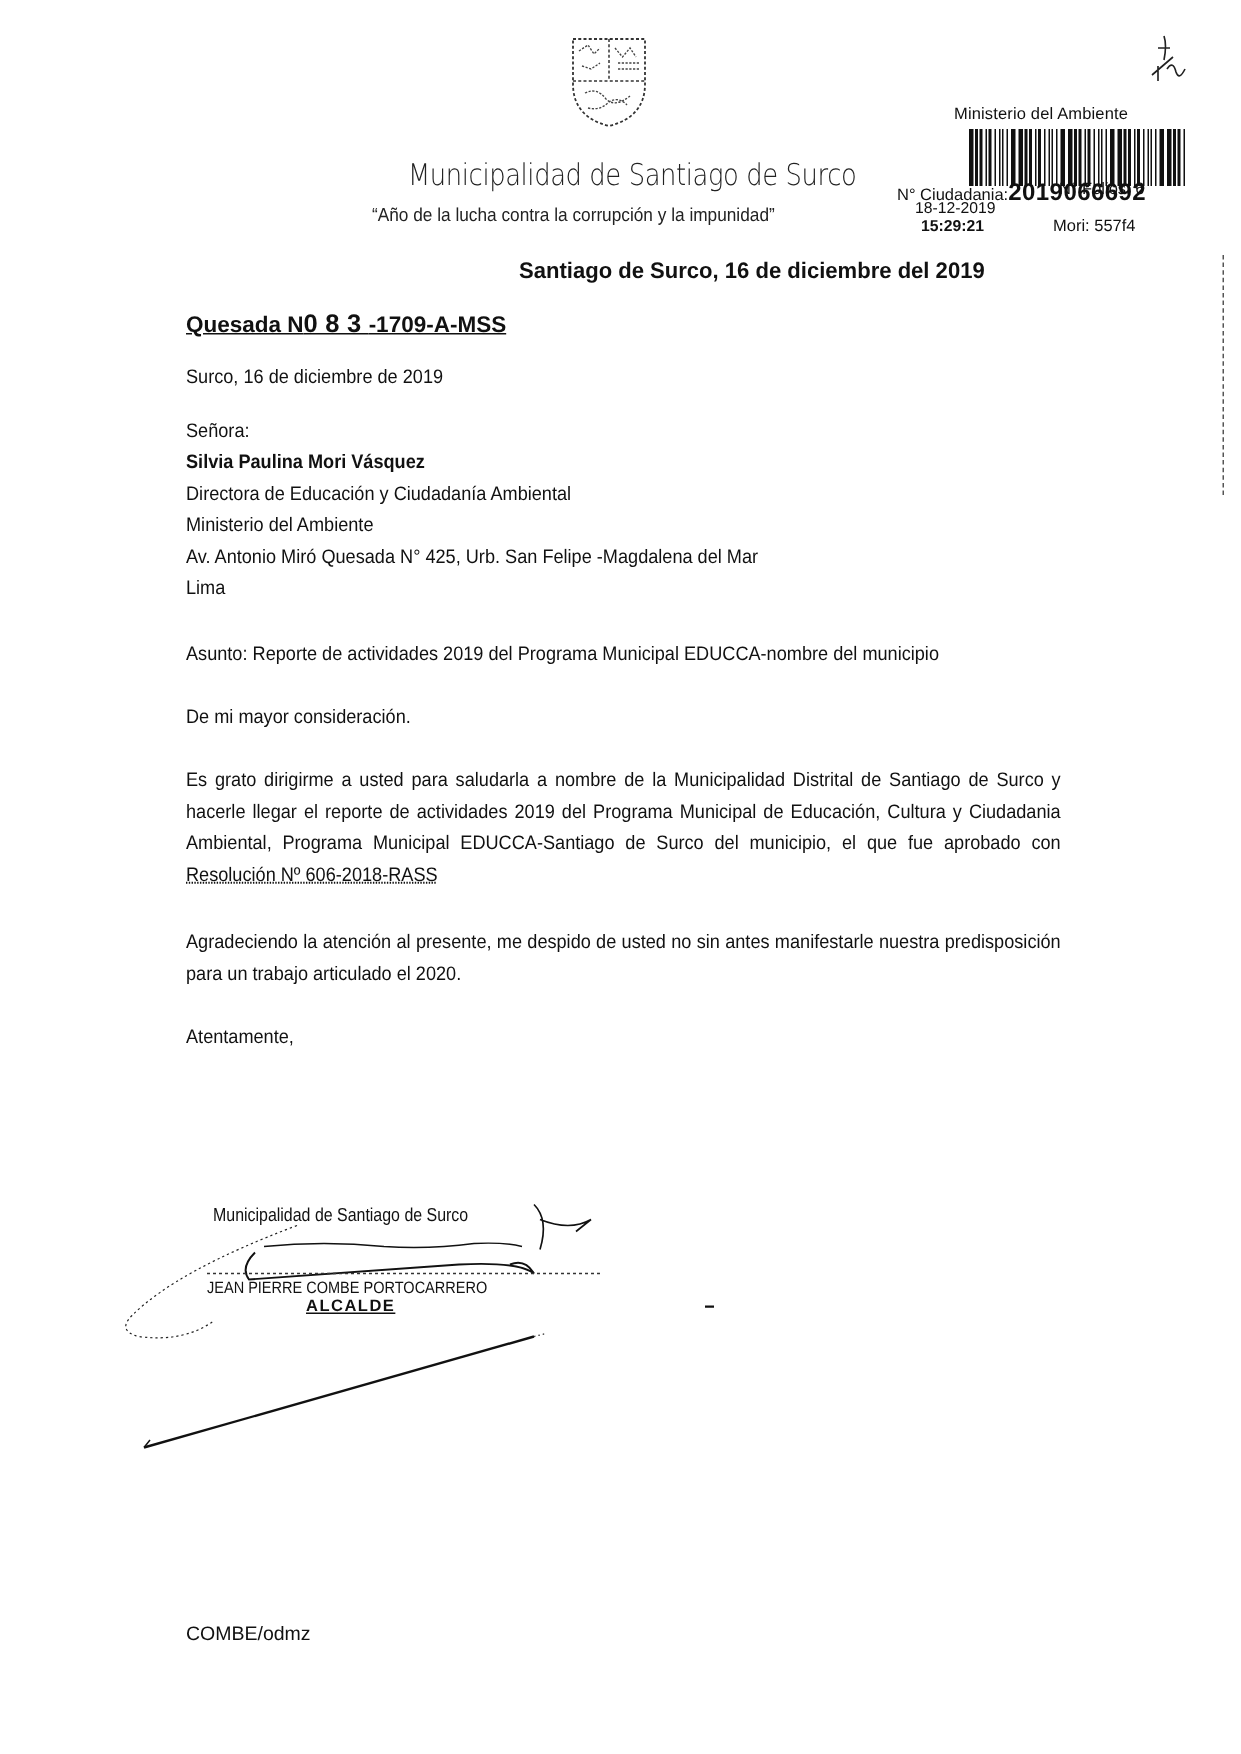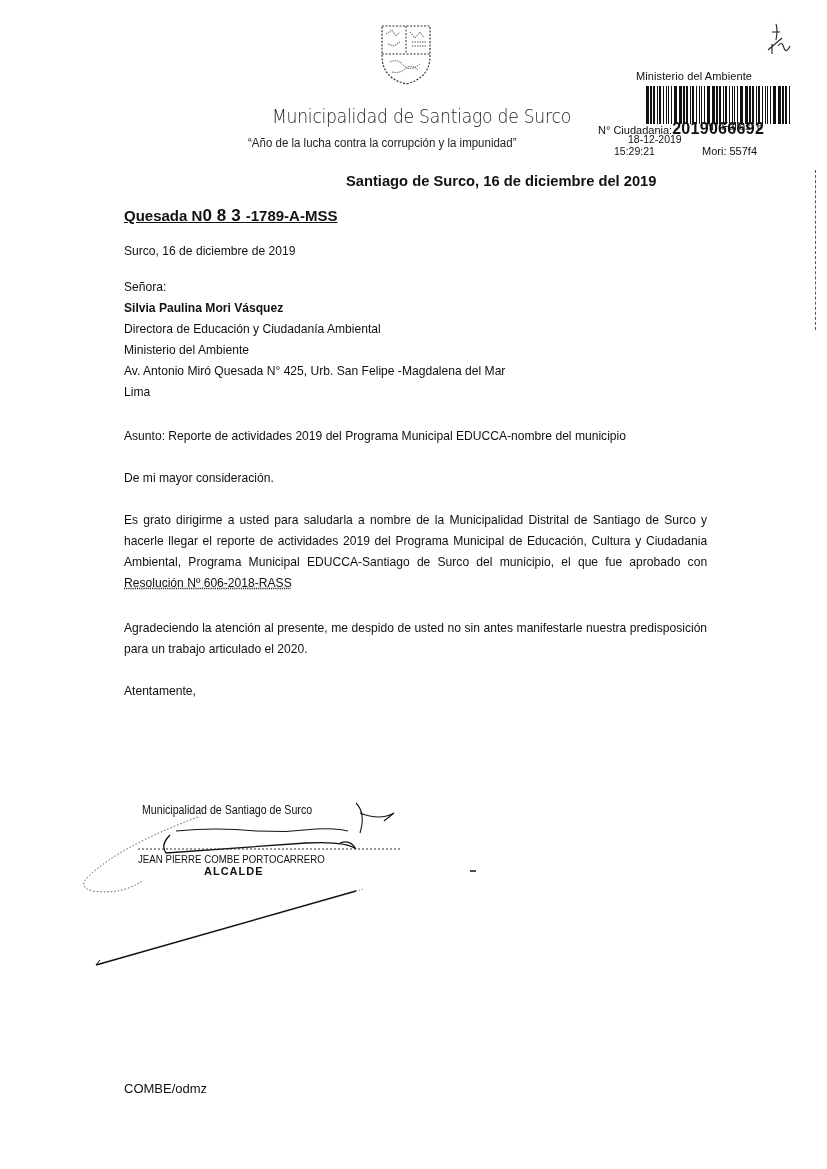--- a/index.html
+++ b/index.html
@@ -5,22 +5,22 @@
     html, body { margin: 0; padding: 0; background: #ffffff; }
     body { width: 827px; height: 1169px; position: relative; overflow: hidden; font-family: "Liberation Sans", "DejaVu Sans", sans-serif; color: #111; }
     .abs { position: absolute; }
     .crest { left: 378px; top: 22px; width: 56px; height: 64px; }
     .page-mark { left: 758px; top: 18px; width: 40px; height: 40px; }
     .stamp { left: 596px; top: 68px; width: 200px; height: 92px; font-family: "Liberation Sans", sans-serif; }
     .stamp-ministry { position: absolute; left: 40px; top: 2px; font-size: 11px; letter-spacing: 0.1px; }
     .barcode { position: absolute; left: 50px; top: 18px; width: 144px; height: 38px; }
     .stamp-exp { position: absolute; left: 2px; top: 52px; font-size: 11px; }
     .stamp-exp b { font-size: 16px; letter-spacing: 0.3px; }
-    .stamp-date { position: absolute; left: 32px; top: 65px; font-size: 10.5px; }
-    .stamp-time { position: absolute; left: 18px; top: 77px; font-size: 10.5px; }
+    .stamp-date { position: absolute; left: 14px; top: 65px; font-size: 10.5px; }
+    .stamp-time { position: absolute; left: 18px; top: 77px; font-size: 10.5px; font-weight: bold; }
     .stamp-folios { position: absolute; left: 110px; top: 52px; font-size: 11px; }
     .stamp-clave { position: absolute; left: 106px; top: 77px; font-size: 11px; }
     .muni-title { left: 272px; top: 104px; font-size: 20px; font-family: "DejaVu Sans", sans-serif; font-weight: 300; letter-spacing: -0.3px; color: #222; transform: scaleX(0.86); transform-origin: left top; }
     .motto { left: 248px; top: 136px; font-size: 12.5px; color: #222; transform: scaleX(0.92); transform-origin: left top; }
     .place-date { left: 346px; top: 172px; font-size: 15px; font-weight: bold; transform: scaleX(0.98); transform-origin: left top; }
     .oficio { left: 124px; top: 206px; font-size: 15px; font-weight: bold; text-decoration: underline; }
     .oficio .num { font-size: 17px; letter-spacing: 5px; margin-top: 24px; }
     .body-text { font-family: "Liberation Sans", sans-serif; font-size: 13px; line-height: 21px; transform: scaleX(0.93); transform-origin: left top; }
     .dateline { left: 124px; top: 240px; }
     .addressee { left: 124px; top: 276px; width: 520px; }
@@ -28,21 +28,21 @@
     .addressee .name { font-weight: bold; }
     .subject { left: 124px; top: 425px; white-space: nowrap; }
     .greeting { left: 124px; top: 467px; }
     .para1 { left: 124px; top: 509px; width: 627px; text-align: justify; text-align-last: left; }
     .para1 .ref { text-decoration: underline; text-decoration-style: dotted; }
     .para2 { left: 124px; top: 617px; width: 627px; text-align: justify; text-align-last: left; }
     .closing { left: 124px; top: 680px; }
     .sig-block { left: 80px; top: 795px; width: 400px; height: 180px; }
     .sig-muni { position: absolute; left: 62px; top: 8px; font-size: 12.5px; transform: scaleX(0.85); transform-origin: left top; }
     .sig-name { position: absolute; left: 58px; top: 58px; font-size: 11px; transform: scaleX(0.88); transform-origin: left top; }
-    .sig-title { position: absolute; left: 124px; top: 70px; font-size: 11px; font-weight: bold; letter-spacing: 1px; }
+    .sig-title { position: absolute; left: 124px; top: 70px; font-size: 11px; font-weight: bold; letter-spacing: 1px; text-decoration: underline; }
     .initials { left: 124px; top: 1081px; font-size: 13px; }
     .edge-line { left: 815px; top: 170px; width: 1px; height: 160px; border-left: 1px dashed #555; }
   </style>
 </head>
 <body>
 
 <div class="abs edge-line"></div>
 
 <svg class="abs crest" viewBox="0 0 56 64">
   <path d="M4 4 H52 V34 Q52 56 28 62 Q4 56 4 34 Z" fill="none" stroke="#333" stroke-width="1.2" stroke-dasharray="2 1.5"></path>
@@ -112,21 +112,21 @@
   <div class="stamp-folios">N° Folios: 6</div>
   <div class="stamp-clave">Mori: 557f4</div>
 </div>
 
 <div class="abs muni-title">Municipalidad de Santiago de Surco</div>
 <div class="abs motto">“Año de la lucha contra la corrupción y la impunidad”</div>
 
 <div class="abs place-date">Santiago de Surco, 16 de diciembre del 2019</div>
 
 <div class="abs oficio">
-  <span>Quesada N</span><span class="num">083</span><span>-1789-A-MSS</span>
+  <span>Quesada N</span><span class="num">083</span><span>-1709-A-MSS</span>
 </div>
 
 <div class="abs body-text dateline">Surco, 16 de diciembre de 2019</div>
 
 <div class="abs body-text addressee">
   <div>Señora:</div>
   <div class="name">Silvia Paulina Mori Vásquez</div>
   <div>Directora de Educación y Ciudadanía Ambiental</div>
   <div>Ministerio del Ambiente</div>
   <div>Av. Antonio Miró Quesada N° 425, Urb. San Felipe -Magdalena del Mar</div>

